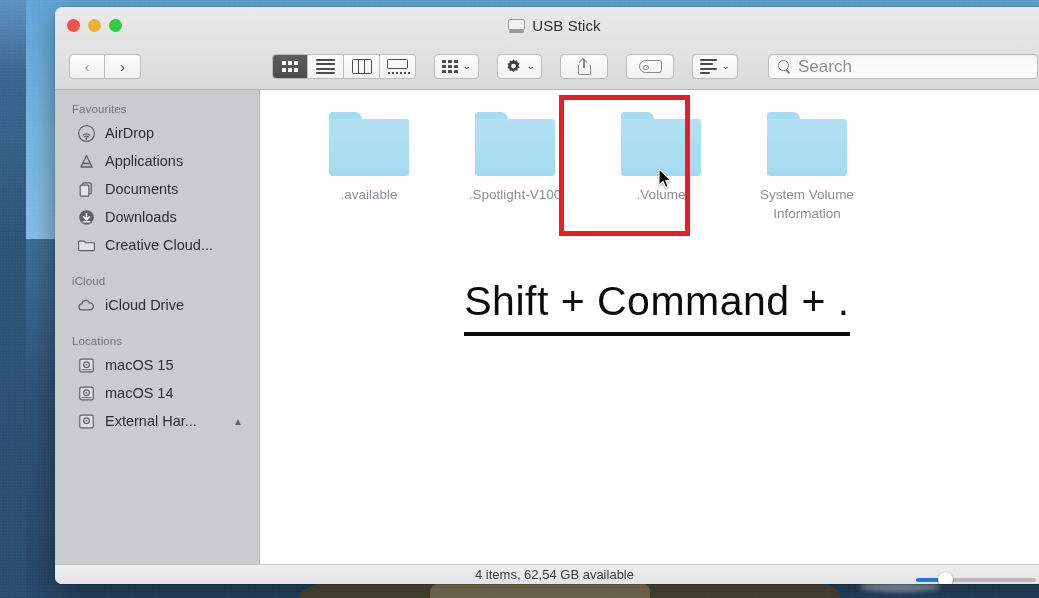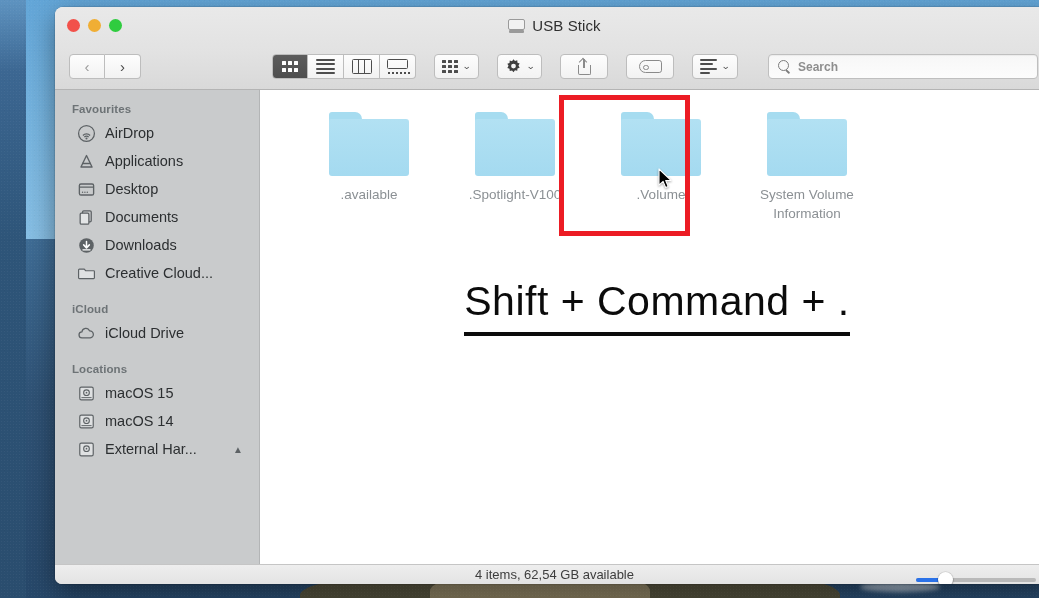--- a/index.html
+++ b/index.html
@@ -201,39 +201,38 @@
   .search .mag::before {
     content:""; position:absolute; left:0; top:0; width:9px; height:9px;
     border: 1.6px solid #7c7c7c; border-radius: 50%;
   }
   .search .mag::after {
     content:""; position:absolute; left:8px; top:8.5px; width:5px; height:1.7px;
     background:#7c7c7c; transform: rotate(42deg); transform-origin: left center; border-radius:1px;
   }
   .search input {
     border: none; outline: none; background: transparent;
-    font-family: "Liberation Sans", sans-serif; font-size: 12px; color: #3a3a3a;
+    font-family: "Liberation Sans", sans-serif; font-size: 17px; color: #3a3a3a;
     width: 100%;
-    font-weight: bold;
   }
   .search input::placeholder { color: #8e8e8e; }
 
   
   .body-split { flex: 1; display: flex; min-height: 0; }
 
   
   .sidebar {
     width: 205px; flex: 0 0 205px;
     background: #c9cbcc;
     border-right: 1px solid #b3b5b6;
     padding-top: 9px;
     overflow: hidden; position: relative;
   }
   .side-header {
-    font-size: 11.5px; color: #6d7376; font-weight: bold;
+    font-size: 11.5px; color: #6d7376; font-weight: normal;
     padding: 4px 0 4px 17px; letter-spacing: .1px;
   }
   .side-item {
     display: flex; align-items: center; gap: 9px;
     height: 28px; padding-left: 22px; padding-right: 16px;
     font-size: 14.5px; color: #2c2f31;
     white-space: nowrap;
   }
   .side-item .lbl { overflow: hidden; text-overflow: ellipsis; }
   .side-ico { width: 19px; height: 19px; flex: 0 0 19px; position: relative; color: #5d6265; }
@@ -497,32 +496,20 @@
       <div class="side-item">
         <span class="side-ico">
           <svg width="19" height="19" viewBox="0 0 24 24">
             <path d="M12 4.5 L19 19 H5 Z" fill="none" stroke="#5d6265" stroke-width="1.7" stroke-linejoin="round"></path>
             <path d="M6.5 14.5 H17.5" stroke="#5d6265" stroke-width="1.7"></path>
           </svg>
         </span>
         <span class="lbl">Applications</span>
       </div>
 
-      <div class="side-item">
-        <span class="side-ico">
-          <svg width="19" height="19" viewBox="0 0 24 24">
-            <rect x="3" y="5" width="18" height="14" rx="2" fill="none" stroke="#5d6265" stroke-width="1.7"></rect>
-            <path d="M3 9 H21" stroke="#5d6265" stroke-width="1.5"></path>
-            <circle cx="7" cy="15.5" r=".9" fill="#5d6265"></circle>
-            <circle cx="10" cy="15.5" r=".9" fill="#5d6265"></circle>
-            <circle cx="13" cy="15.5" r=".9" fill="#5d6265"></circle>
-          </svg>
-        </span>
-        <span class="lbl">Desktop</span>
-      </div>
 
       <div class="side-item">
         <span class="side-ico">
           <svg width="19" height="19" viewBox="0 0 24 24">
             <rect x="7" y="3.5" width="11" height="14" rx="1.6" fill="none" stroke="#5d6265" stroke-width="1.6"></rect>
             <rect x="4" y="6.5" width="11" height="14" rx="1.6" fill="#e3e5e6" stroke="#5d6265" stroke-width="1.6"></rect>
           </svg>
         </span>
         <span class="lbl">Documents</span>
       </div>

